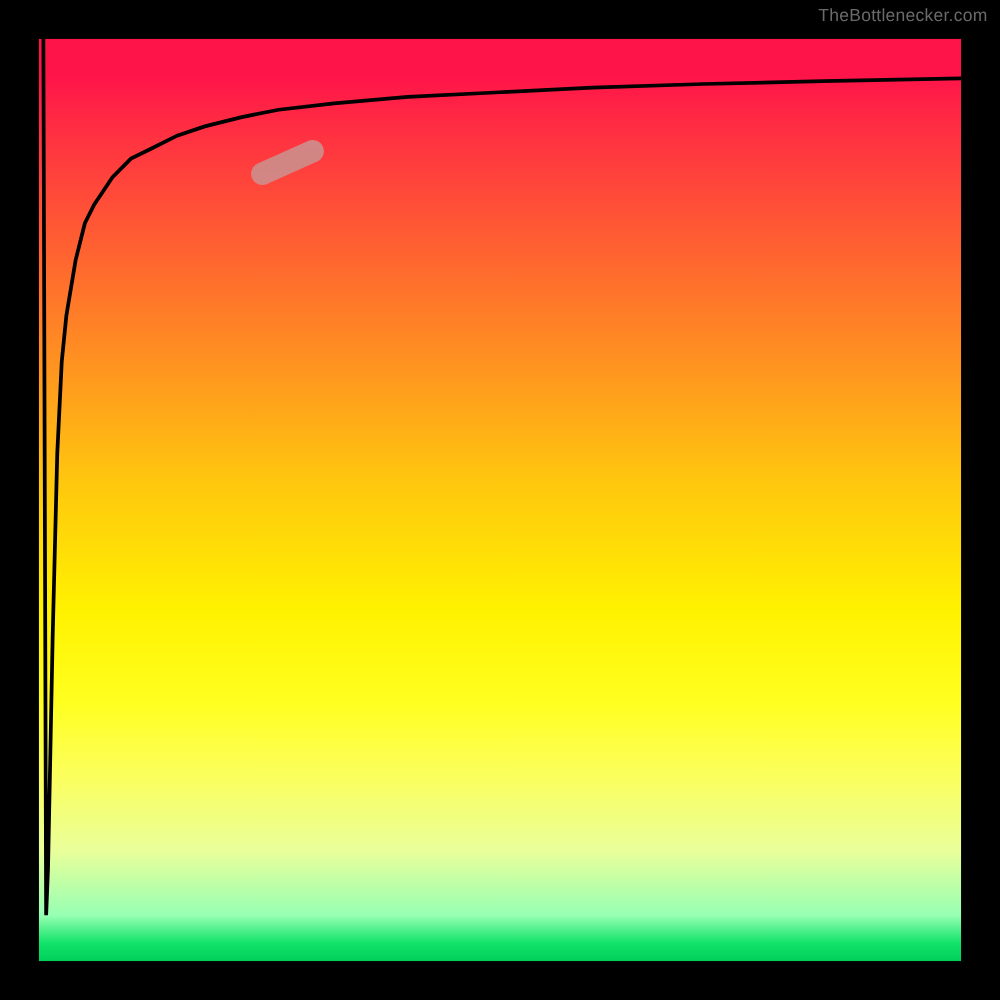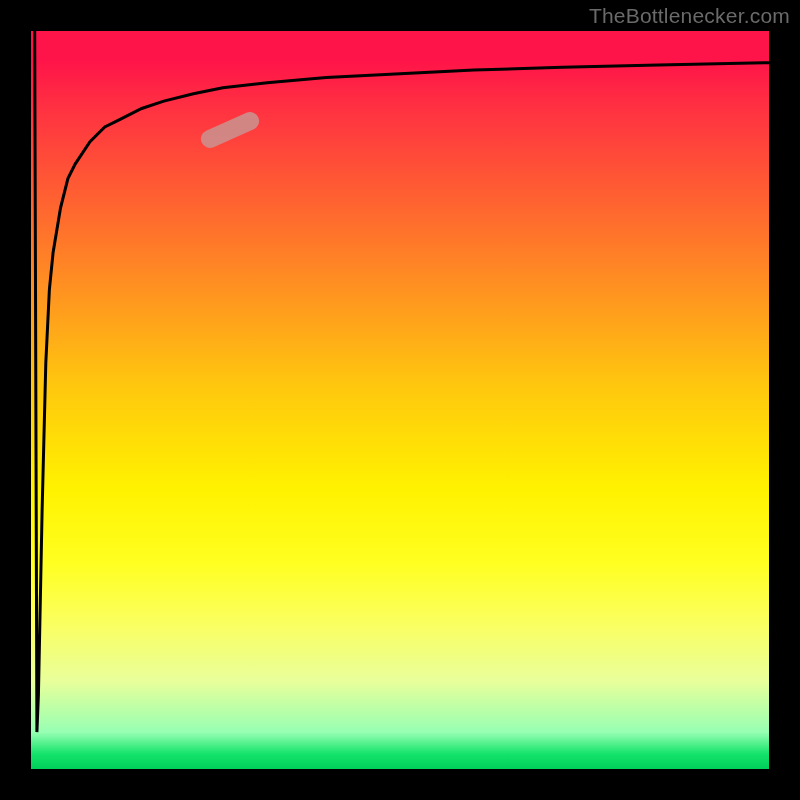--- a/index.html
+++ b/index.html
@@ -9,21 +9,21 @@
     background: #000;
     position: relative;
     font-family: Arial, Helvetica, sans-serif;
     overflow: hidden;
   }
   .watermark {
     position: absolute;
     top: 4px;
     right: 10px;
     color: #6a6a6a;
-    font-size: 21px;
+    font-size: 14px;
     letter-spacing: 0.2px;
     z-index: 30;
   }
   .plot-frame {
     position: absolute;
     left: 31px;
     top: 31px;
     width: 738px;
     height: 738px;
     overflow: hidden;

